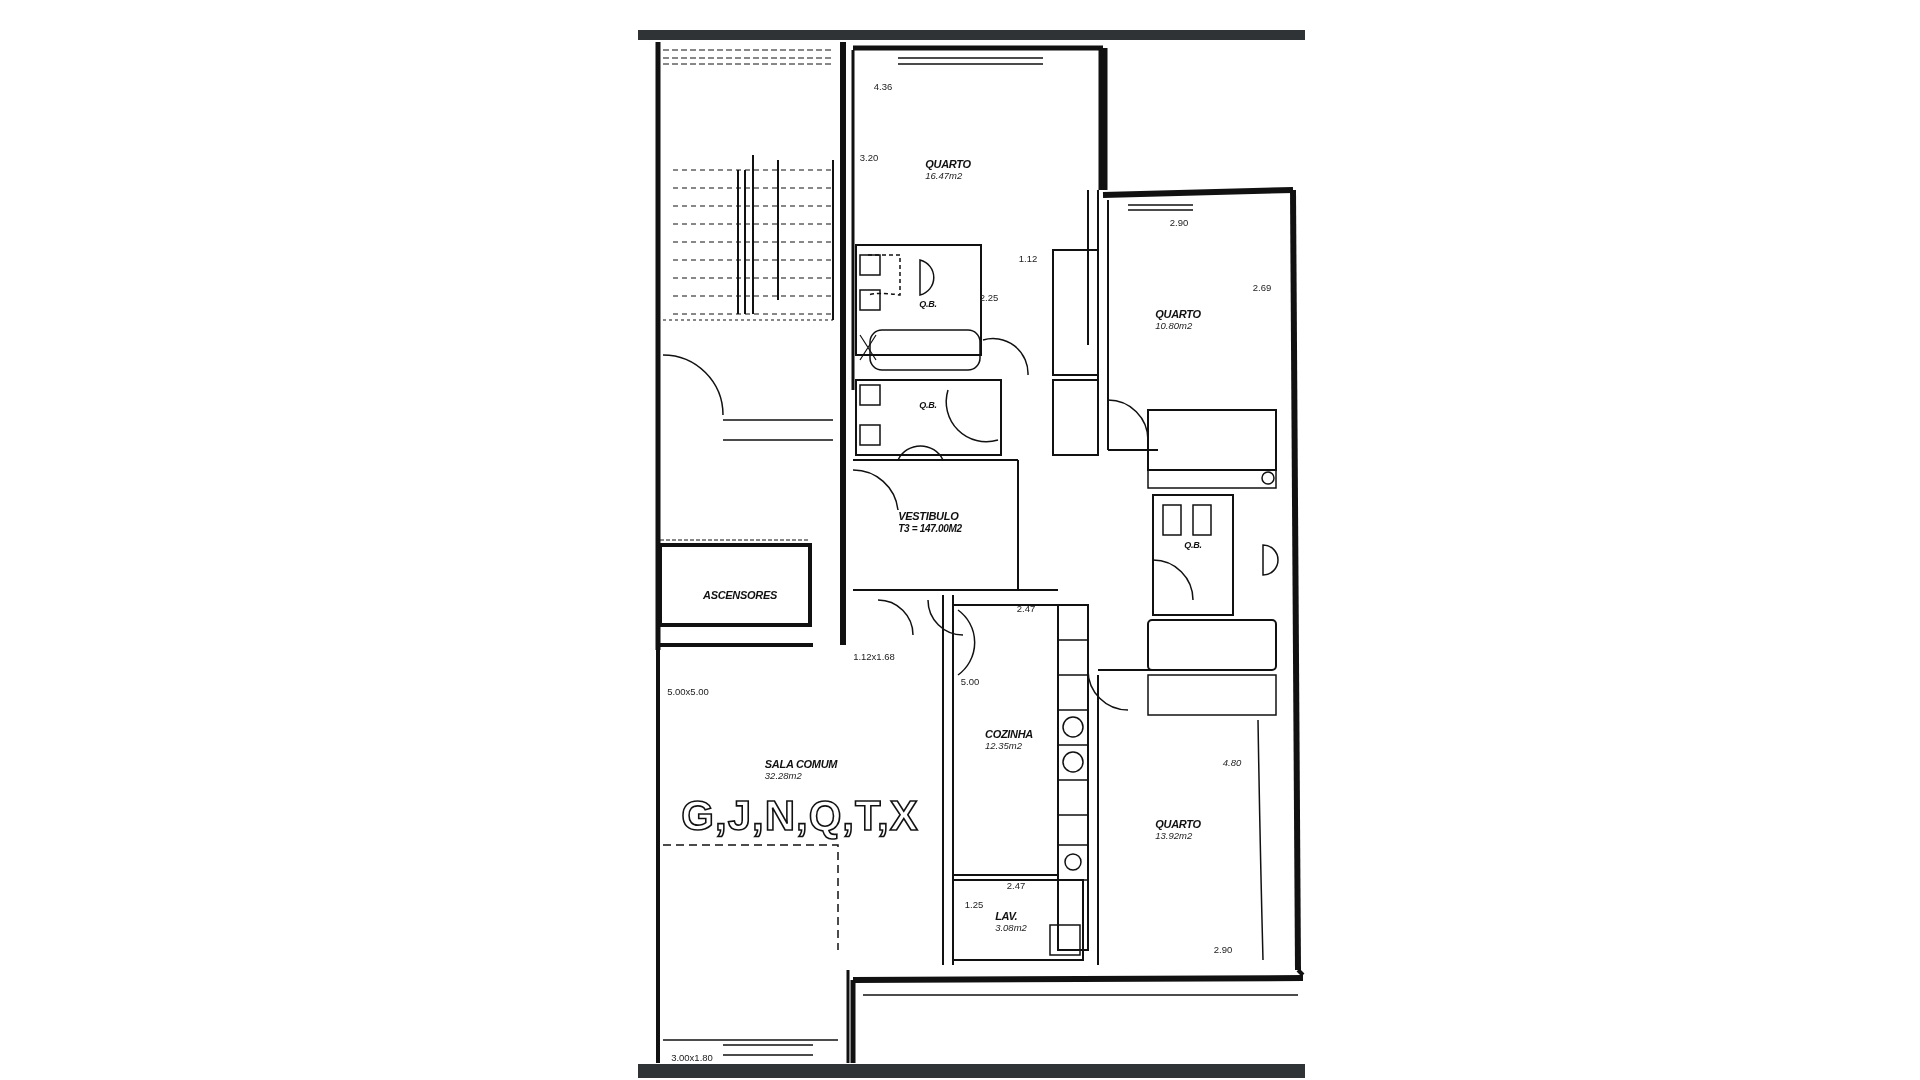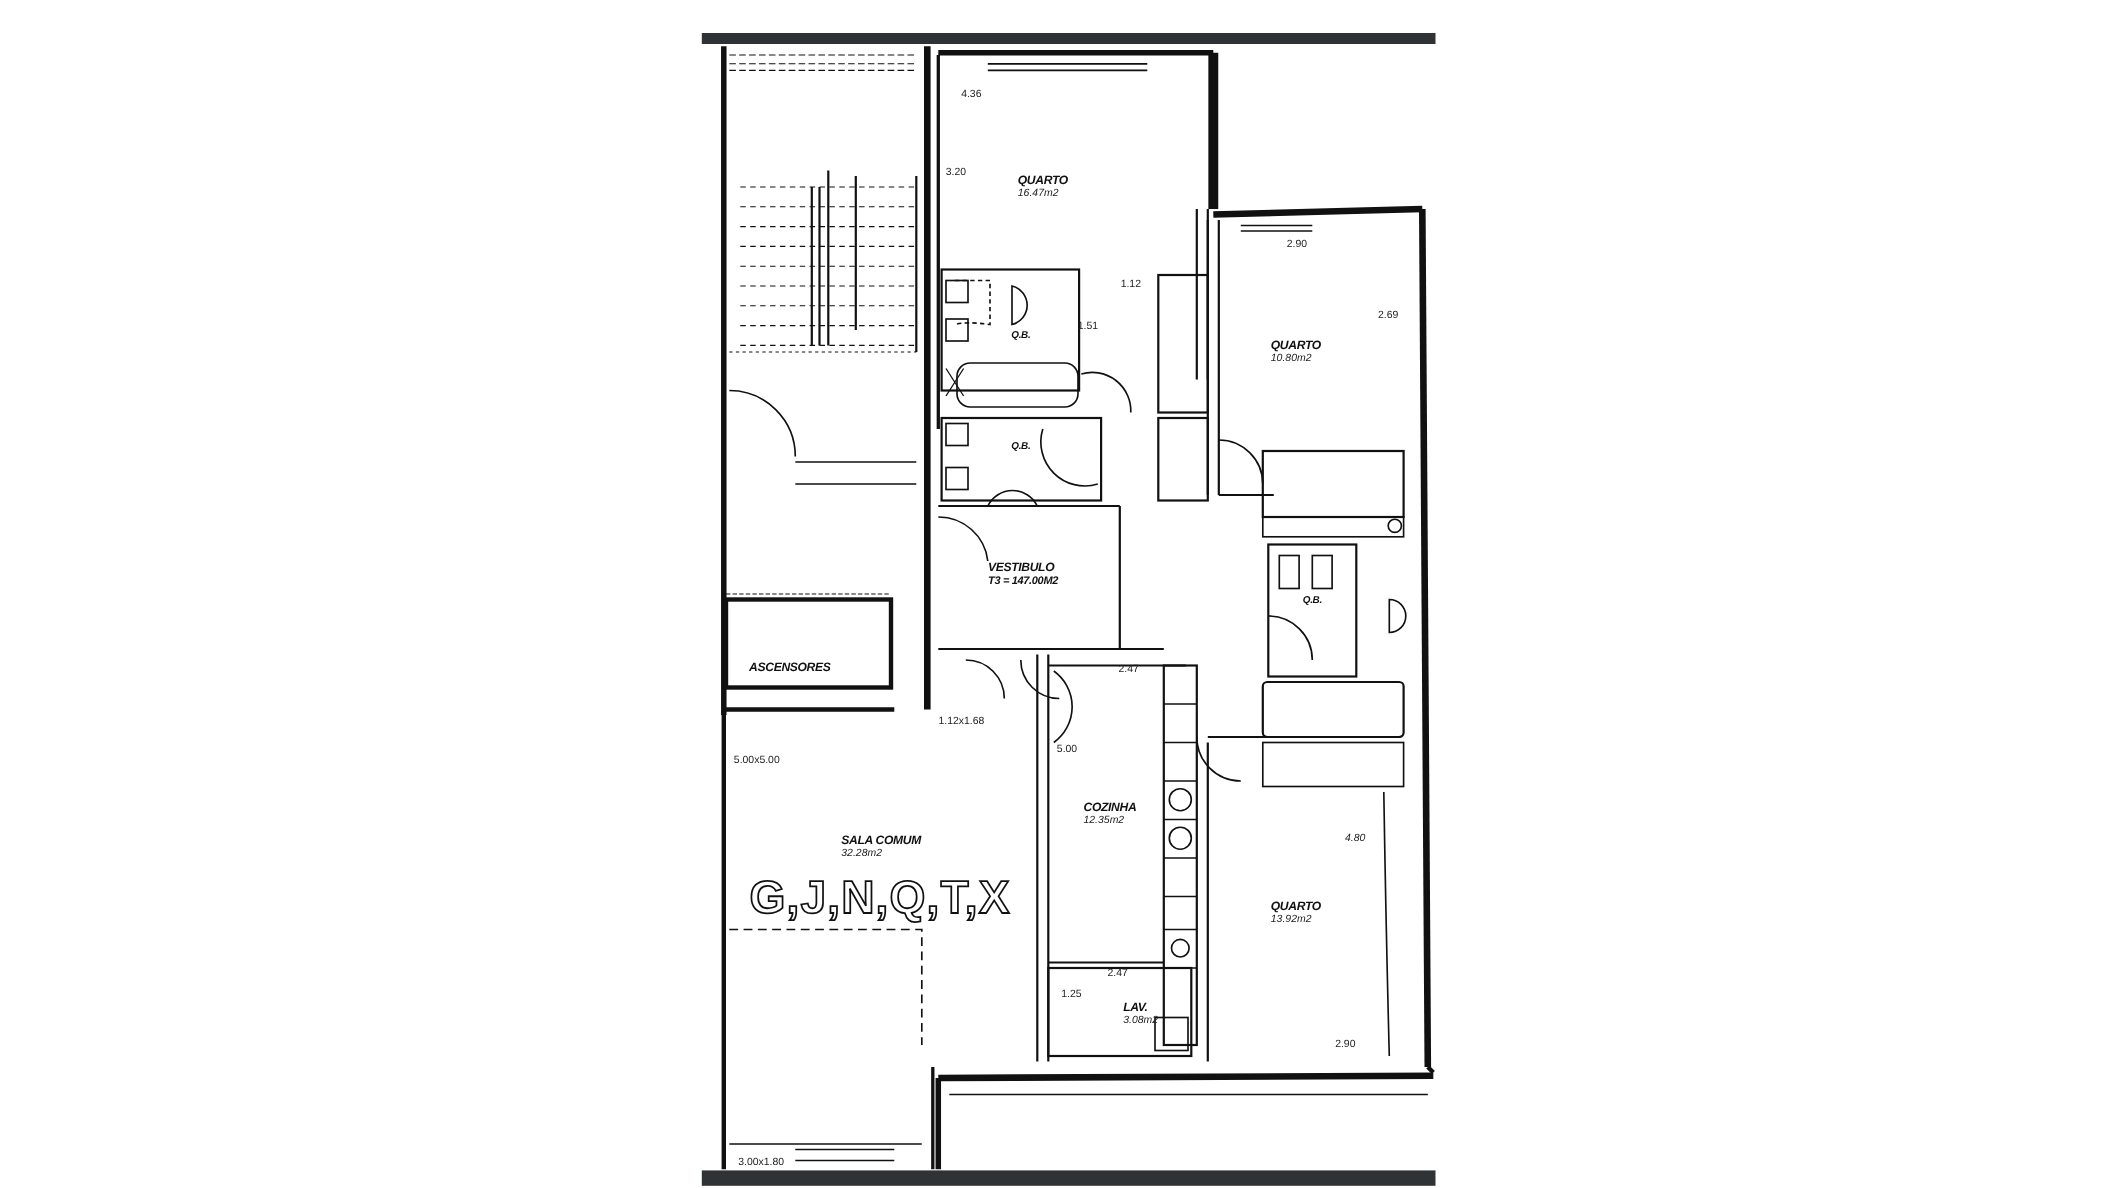--- a/index.html
+++ b/index.html
@@ -132,41 +132,41 @@
     <div class="room" style="font-size:10px">T3 = 147.00M2</div>
   </div>
   <div class="lbl" style="left:371px;top:710px;">
     <div class="room">COZINHA</div>
     <div class="area">12.35m2</div>
   </div>
   <div class="lbl" style="left:163px;top:740px;">
     <div class="room">SALA COMUM</div>
     <div class="area">32.28m2</div>
   </div>
-  <div class="lbl" style="left:399px;top:892px;">
+  <div class="lbl" style="left:373px;top:892px;">
     <div class="room">LAV.</div>
     <div class="area">3.08m2</div>
   </div>
-  <div class="lbl" style="left:80px;top:565px;margin-top:12px;">
+  <div class="lbl" style="left:102px;top:565px;">
     <div class="room">ASCENSORES</div>
   </div>
   <div class="lbl" style="left:290px;top:274px;">
     <div class="room" style="font-size:9px">Q.B.</div>
   </div>
   <div class="lbl" style="left:290px;top:375px;">
     <div class="room" style="font-size:9px">Q.B.</div>
   </div>
   <div class="lbl" style="left:555px;top:515px;">
     <div class="room" style="font-size:9px">Q.B.</div>
   </div>
 
   <div class="dim" style="left:245px;top:56px;">4.36</div>
   <div class="dim" style="left:231px;top:127px;">3.20</div>
   <div class="dim" style="left:390px;top:228px;">1.12</div>
-  <div class="dim" style="left:351px;top:267px;">1.51</div>
+  <div class="dim" style="left:351px;top:267px;">2.25</div>
   <div class="dim" style="left:541px;top:192px;">2.90</div>
   <div class="dim" style="left:624px;top:257px;">2.69</div>
   <div class="dim" style="left:388px;top:578px;">2.47</div>
   <div class="dim" style="left:332px;top:651px;">5.00</div>
   <div class="dim" style="left:236px;top:626px;">1.12x1.68</div>
   <div class="dim" style="left:50px;top:661px;">5.00x5.00</div>
   <div class="dim" style="left:594px;top:732px;font-style:italic;">4.80</div>
   <div class="dim" style="left:378px;top:855px;">2.47</div>
   <div class="dim" style="left:336px;top:874px;">1.25</div>
   <div class="dim" style="left:585px;top:919px;">2.90</div>

